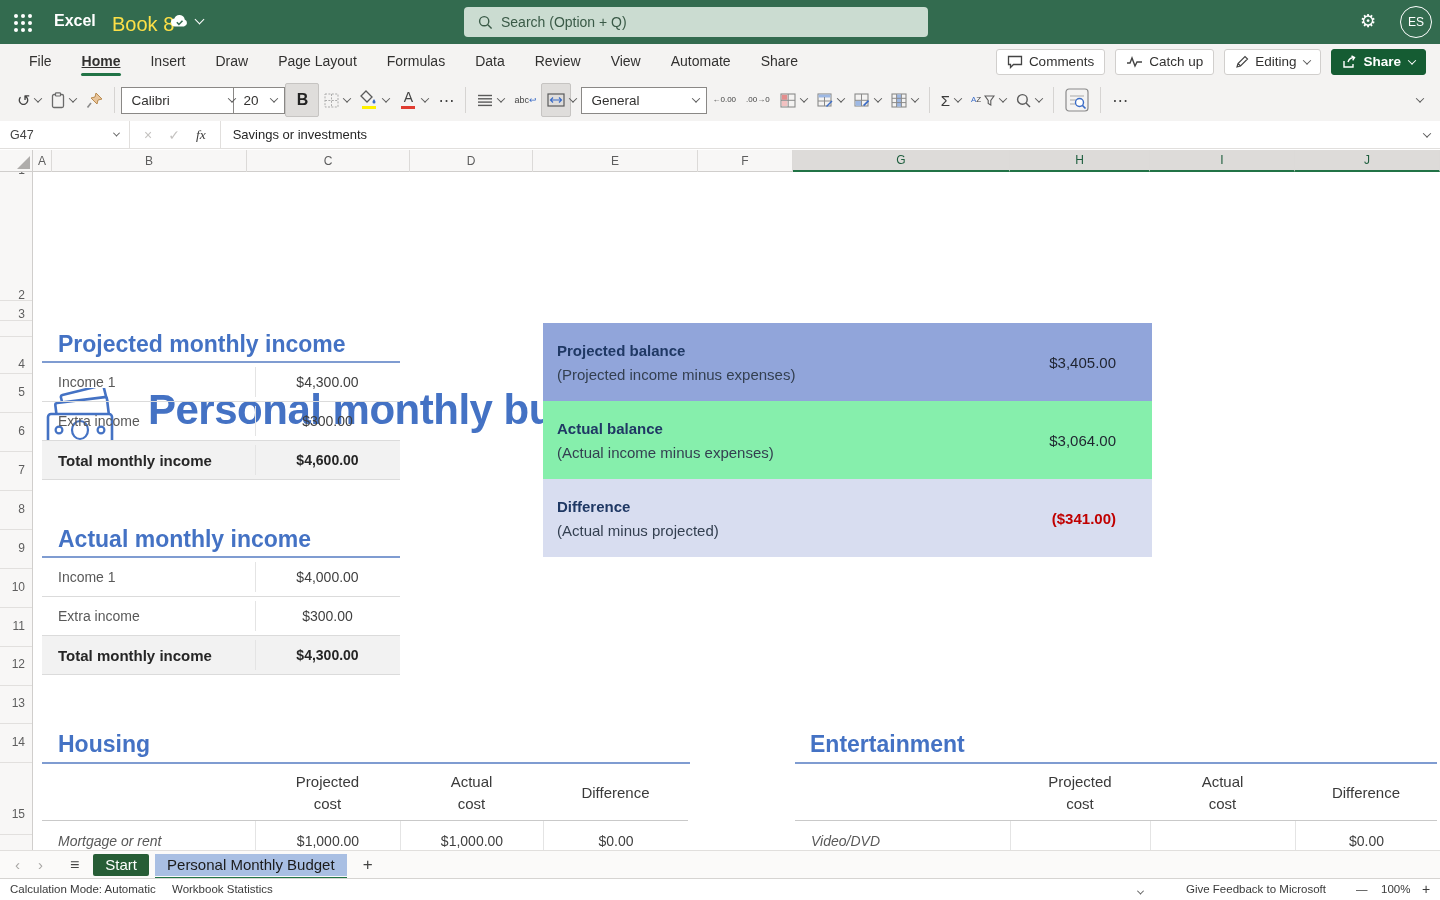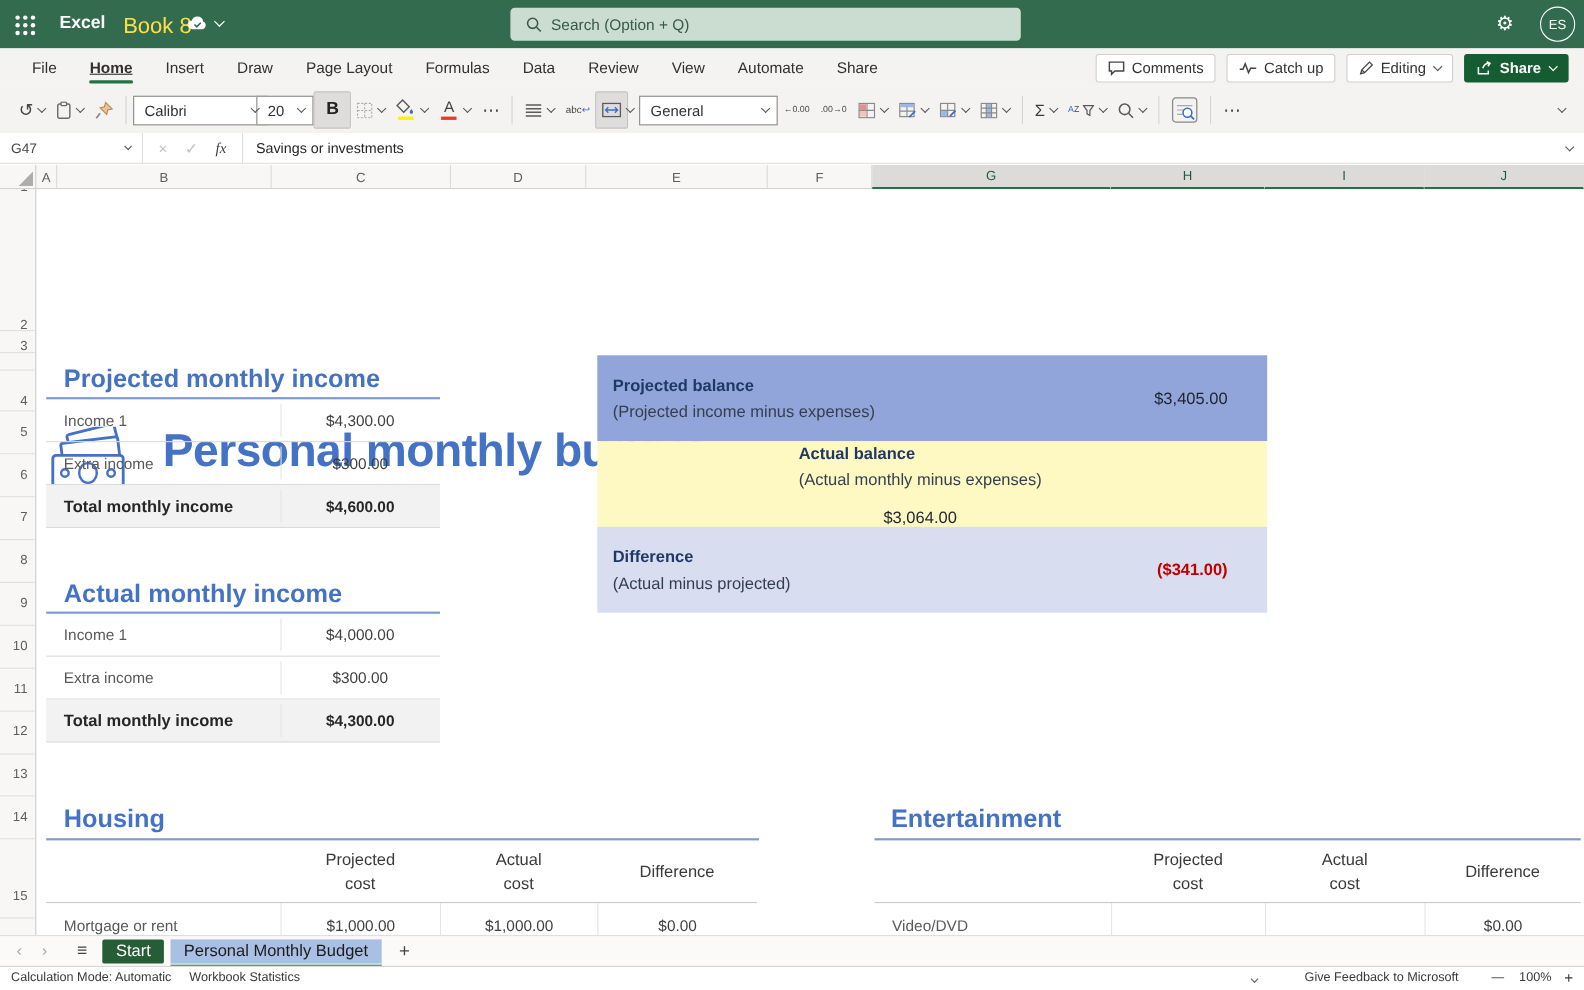--- a/index.html
+++ b/index.html
@@ -83,33 +83,33 @@
   .mrow .vline { position:absolute; left:213px; top:4px; bottom:4px; width:1px; background:#E4E4E4; }
   .mlabel { width:213px; padding-left:16px; font-size:14px; color:#595959; }
   .mvalue { width:145px; text-align:center; font-size:14px; color:#3F3F3F; }
   .mrow.total { background:#F2F2F2; }
   .mrow.total .mlabel { font-size:15px; font-weight:bold; color:#262626; }
   .mrow.total .mvalue { font-weight:bold; color:#262626; }
 
   .balance { left:509px; top:151px; width:609px; }
   .brow { display:flex; align-items:center; height:78px; padding:0 36px 0 14px; }
   .brow.r1 { background:#91A5DA;gap:27px; }
-  .brow.r2 { background:#fef9c3;flex-direction:column; }
+  .brow.r2 { background:#86efac; }
   .brow.r3 { background:#D8DDF0; }
   .blabel { flex:1; }
   .blabel .l1 { font-size:15px; font-weight:bold; color:#1F3864; line-height:24px; }
   .blabel .l2 { font-size:15px; color:#333F50; line-height:23px; }
   .bvalue { font-size:15px; color:#1F2430; }
   .brow.r3 .bvalue { color:#C00000; font-weight:bold; }
 
   .exp-cols { display:flex; position:absolute; font-size:15px; color:#3A3A3A; }
   .exp-col { display:flex; align-items:center; justify-content:center; text-align:center; line-height:22px; }
   .exp-row { display:flex; position:absolute; font-size:14px; color:#595959; }
   .exp-cell { display:flex; align-items:center; justify-content:center; border-left:1px solid #E4E4E4; color:#3F3F3F; }
-  .exp-cell.lbl { justify-content:flex-start; padding-left:16px; border-left:none; color:#595959; }
+  .exp-cell.lbl { justify-content:flex-start; padding-left:16px; border-left:none; color:#595959;font-style:italic; }
   .hrule { height:1px; background:#C9C9C9; }
 
   
   .tabbar { position:absolute; left:0; top:850px; width:1440px; height:28px; background:#FBFAF9; border-top:1px solid #E1DFDD; display:flex; align-items:center; }
   .nav-ch { font-size:15px; color:#A8A6A4; padding:0 9px; cursor:pointer; }
   .allsheets { font-size:16px; color:#444; padding:0 14px 0 18px; cursor:pointer; }
   .stab { height:22px; display:flex; align-items:center; padding:0 12px; font-size:15px; cursor:pointer; }
   .stab.start { background:#275D36; color:#fff; border-radius:2px; }
   .stab.active { background:#A9BFE3; color:#1B1B1B; margin-left:6px; position:relative; }
   .stab.active::after { content:""; position:absolute; left:0; right:0; bottom:-4px; height:3px; background:#217346; }
@@ -547,21 +547,21 @@
       <div class="brow r1">
         <div class="blabel">
           <div class="l1">Projected balance</div>
           <div class="l2">(Projected income minus expenses)</div>
         </div>
         <div class="bvalue">$3,405.00</div>
       </div>
       <div class="brow r2">
         <div class="blabel">
           <div class="l1">Actual balance</div>
-          <div class="l2">(Actual monthly minus expenses)</div>
+          <div class="l2">(Actual income minus expenses)</div>
         </div>
         <div class="bvalue">$3,064.00</div>
       </div>
       <div class="brow r3">
         <div class="blabel">
           <div class="l1">Difference</div>
           <div class="l2">(Actual minus projected)</div>
         </div>
         <div class="bvalue">($341.00)</div>
       </div>

